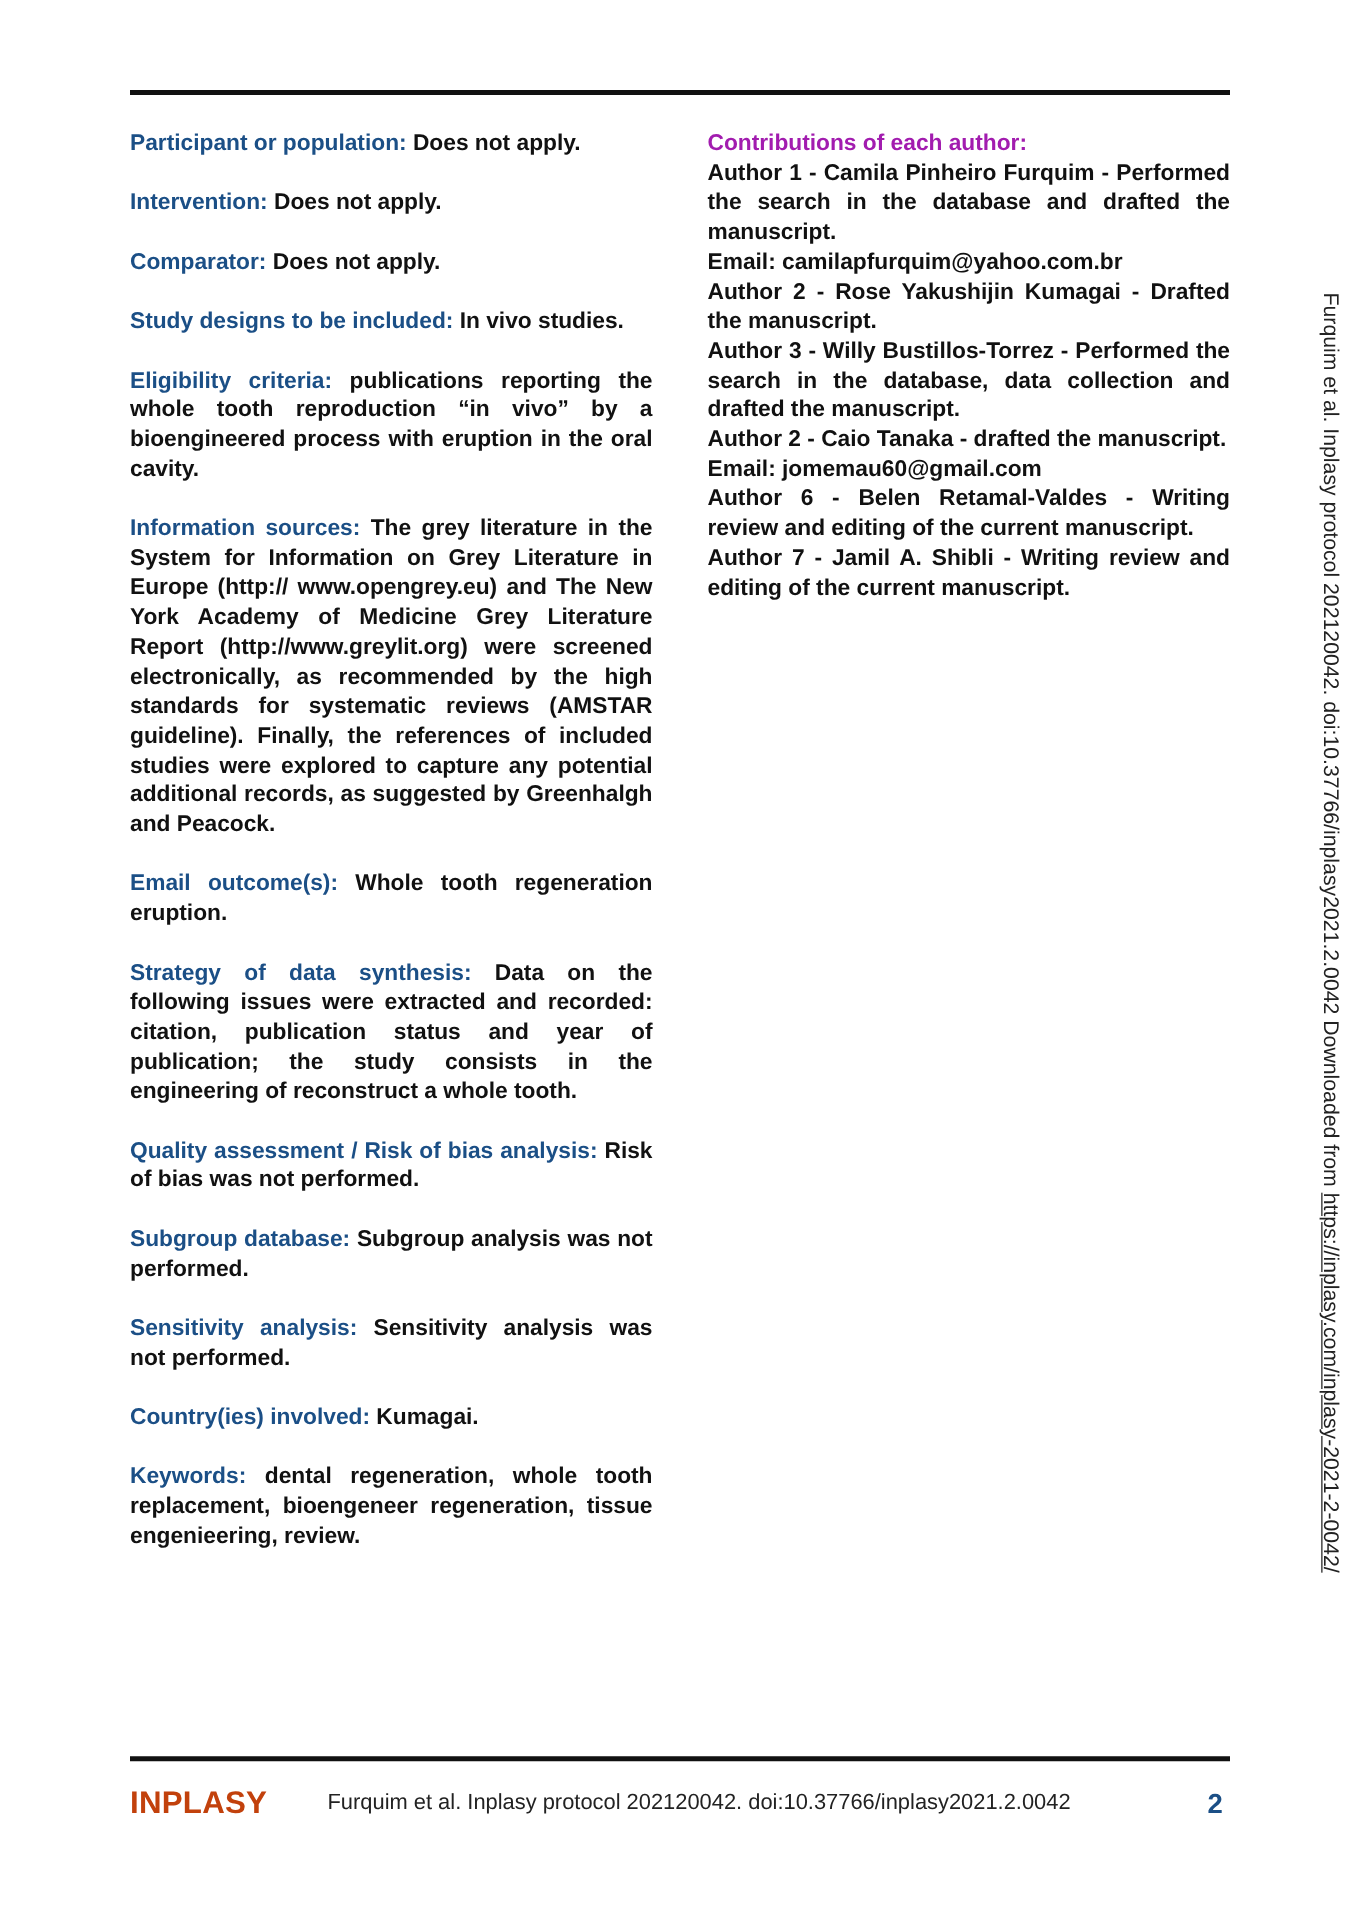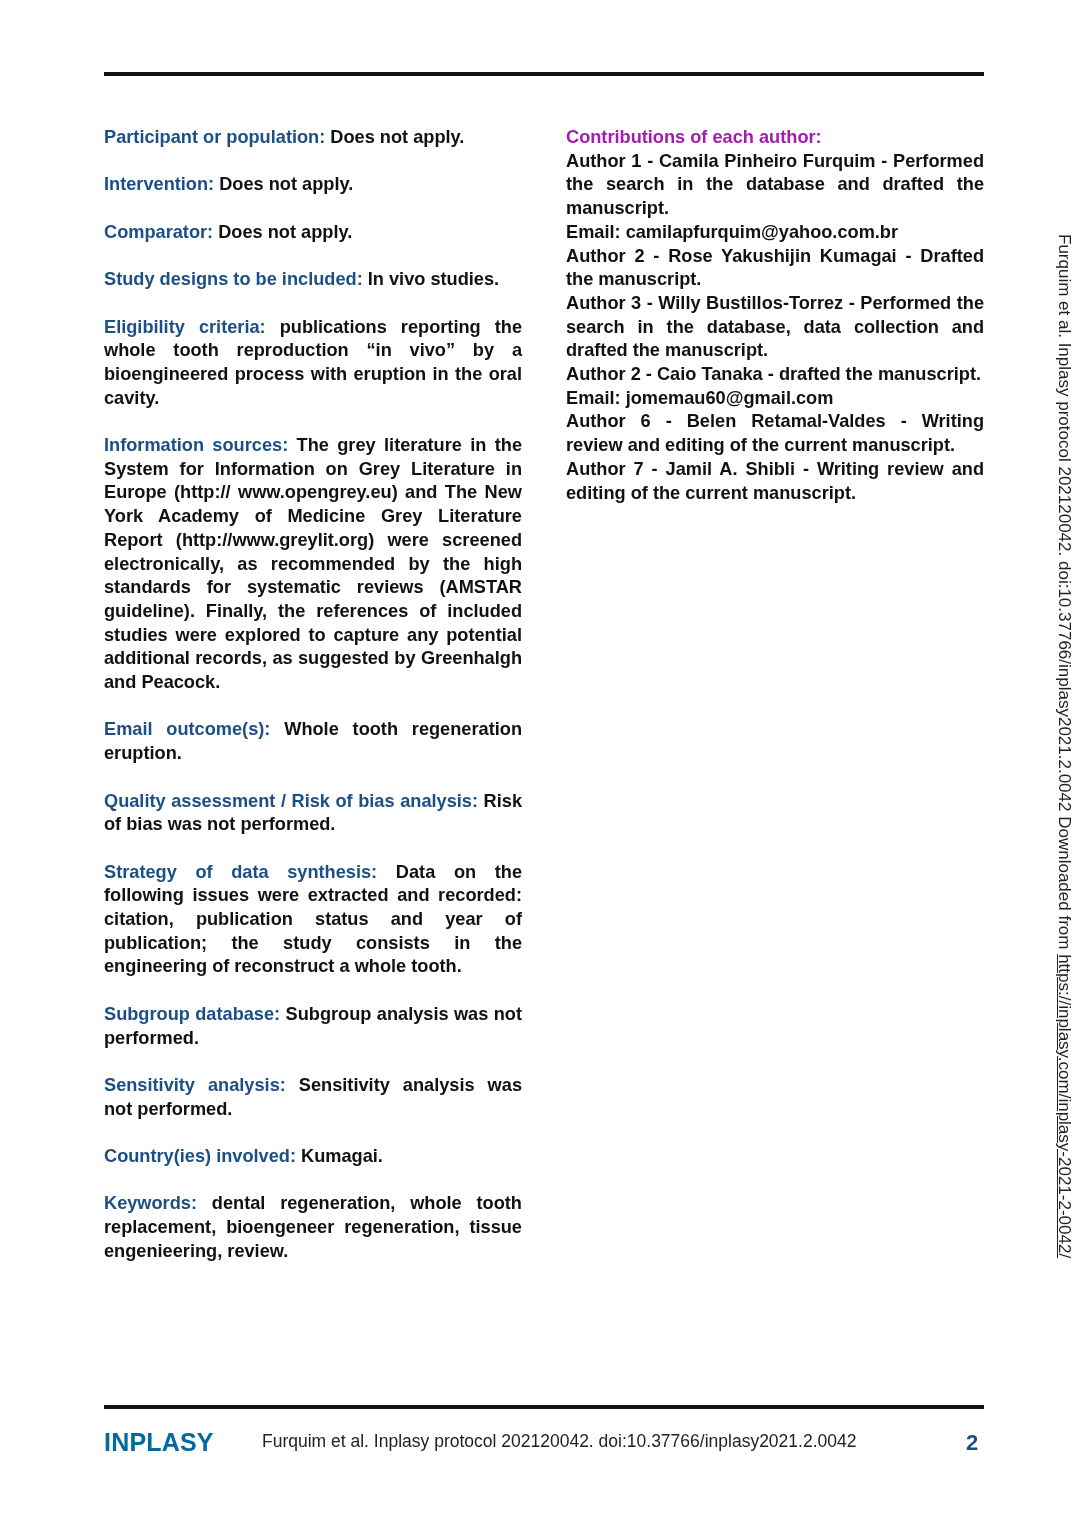--- a/index.html
+++ b/index.html
@@ -2,53 +2,53 @@
 <html><head>
 <meta charset="utf-8">
 <style>
   html, body { margin: 0; padding: 0; background: #ffffff; }
   body { width: 1086px; height: 1536px; position: relative; overflow: hidden;
          font-family: "Liberation Sans", sans-serif; color: #111111; }
   .rule { position: absolute; left: 104px; width: 880px; height: 4px; background: #111111; }
   .rule.top { top: 72px; }
   .rule.bottom { top: 1405px; }
   .col { position: absolute; top: 103px; width: 418px; font-size: 18.2px; line-height: 23.7px;
-         font-weight: bold; text-align: justify; margin-top: 23px; }
+         font-weight: bold; text-align: justify; }
   .col.left { left: 104px; }
   .col.right { left: 566px; }
   .para { margin: 0 0 23.7px 0; }
   .label { color: #1b4f86; }
   .val { color: #111111; }
   .contrib-head { color: #a21caf; display: block; }
   .contrib-line { display: block; }
   .side { position: absolute; left: 1052px; top: 234px; width: 1420px; height: 24px;
           transform-origin: 0 0; transform: rotate(90deg) translateY(-24px);
           font-size: 17px; line-height: 24px; color: #222222; white-space: nowrap; }
   .side .link { text-decoration: underline; color: #222222; }
   .footer-brand { position: absolute; left: 104px; top: 1428px; font-size: 25px; font-weight: bold;
-                  color: #0369a1; letter-spacing: 0.2px; }
+                  color: #c2410c; letter-spacing: 0.2px; }
   .footer-cite { position: absolute; left: 262px; top: 1431px; font-size: 17.5px; color: #222222; }
   .footer-page { position: absolute; left: 966px; top: 1430px; font-size: 22px; font-weight: bold;
                  color: #1b4f86; }
 </style>
 </head>
 <body>
 
 <div class="rule top"></div>
 
 <div class="col left">
   <p class="para"><span class="label">Participant or population:</span> <span class="val">Does not apply.</span></p>
   <p class="para"><span class="label">Intervention:</span> <span class="val">Does not apply.</span></p>
   <p class="para"><span class="label">Comparator:</span> <span class="val">Does not apply.</span></p>
   <p class="para"><span class="label">Study designs to be included:</span> <span class="val">In vivo studies.</span></p>
   <p class="para"><span class="label">Eligibility criteria:</span> <span class="val">publications reporting the whole tooth reproduction “in vivo” by a bioengineered process with eruption in the oral cavity.</span></p>
   <p class="para"><span class="label">Information sources:</span> <span class="val">The grey literature in the System for Information on Grey Literature in Europe (http:// www.opengrey.eu) and The New York Academy of Medicine Grey Literature Report (http://www.greylit.org) were screened electronically, as recommended by the high standards for systematic reviews (AMSTAR guideline). Finally, the references of included studies were explored to capture any potential additional records, as suggested by Greenhalgh and Peacock.</span></p>
   <p class="para"><span class="label">Email outcome(s):</span> <span class="val">Whole tooth regeneration eruption.</span></p>
+  <p class="para"><span class="label">Strategy of data synthesis:</span> <span class="val">Data on the following issues were extracted and recorded: citation, publication status and year of publication; the study consists in the engineering of reconstruct a whole tooth.</span></p>
   <p class="para"><span class="label">Quality assessment / Risk of bias analysis:</span> <span class="val">Risk of bias was not performed.</span></p>
-  <p class="para"><span class="label">Strategy of data synthesis:</span> <span class="val">Data on the following issues were extracted and recorded: citation, publication status and year of publication; the study consists in the engineering of reconstruct a whole tooth.</span></p>
   <p class="para"><span class="label">Subgroup database:</span> <span class="val">Subgroup analysis was not performed.</span></p>
   <p class="para"><span class="label">Sensitivity analysis:</span> <span class="val">Sensitivity analysis was not performed.</span></p>
   <p class="para"><span class="label">Country(ies) involved:</span> <span class="val">Kumagai.</span></p>
   <p class="para"><span class="label">Keywords:</span> <span class="val">dental regeneration, whole tooth replacement, bioengeneer regeneration, tissue engenieering, review.</span></p>
 </div>
 
 <div class="col right">
   <span class="contrib-head">Contributions of each author:</span>
   <span class="contrib-line">Author 1 - Camila Pinheiro Furquim - Performed the search in the database and drafted the manuscript.</span>
   <span class="contrib-line">Email: camilapfurquim@yahoo.com.br</span>

